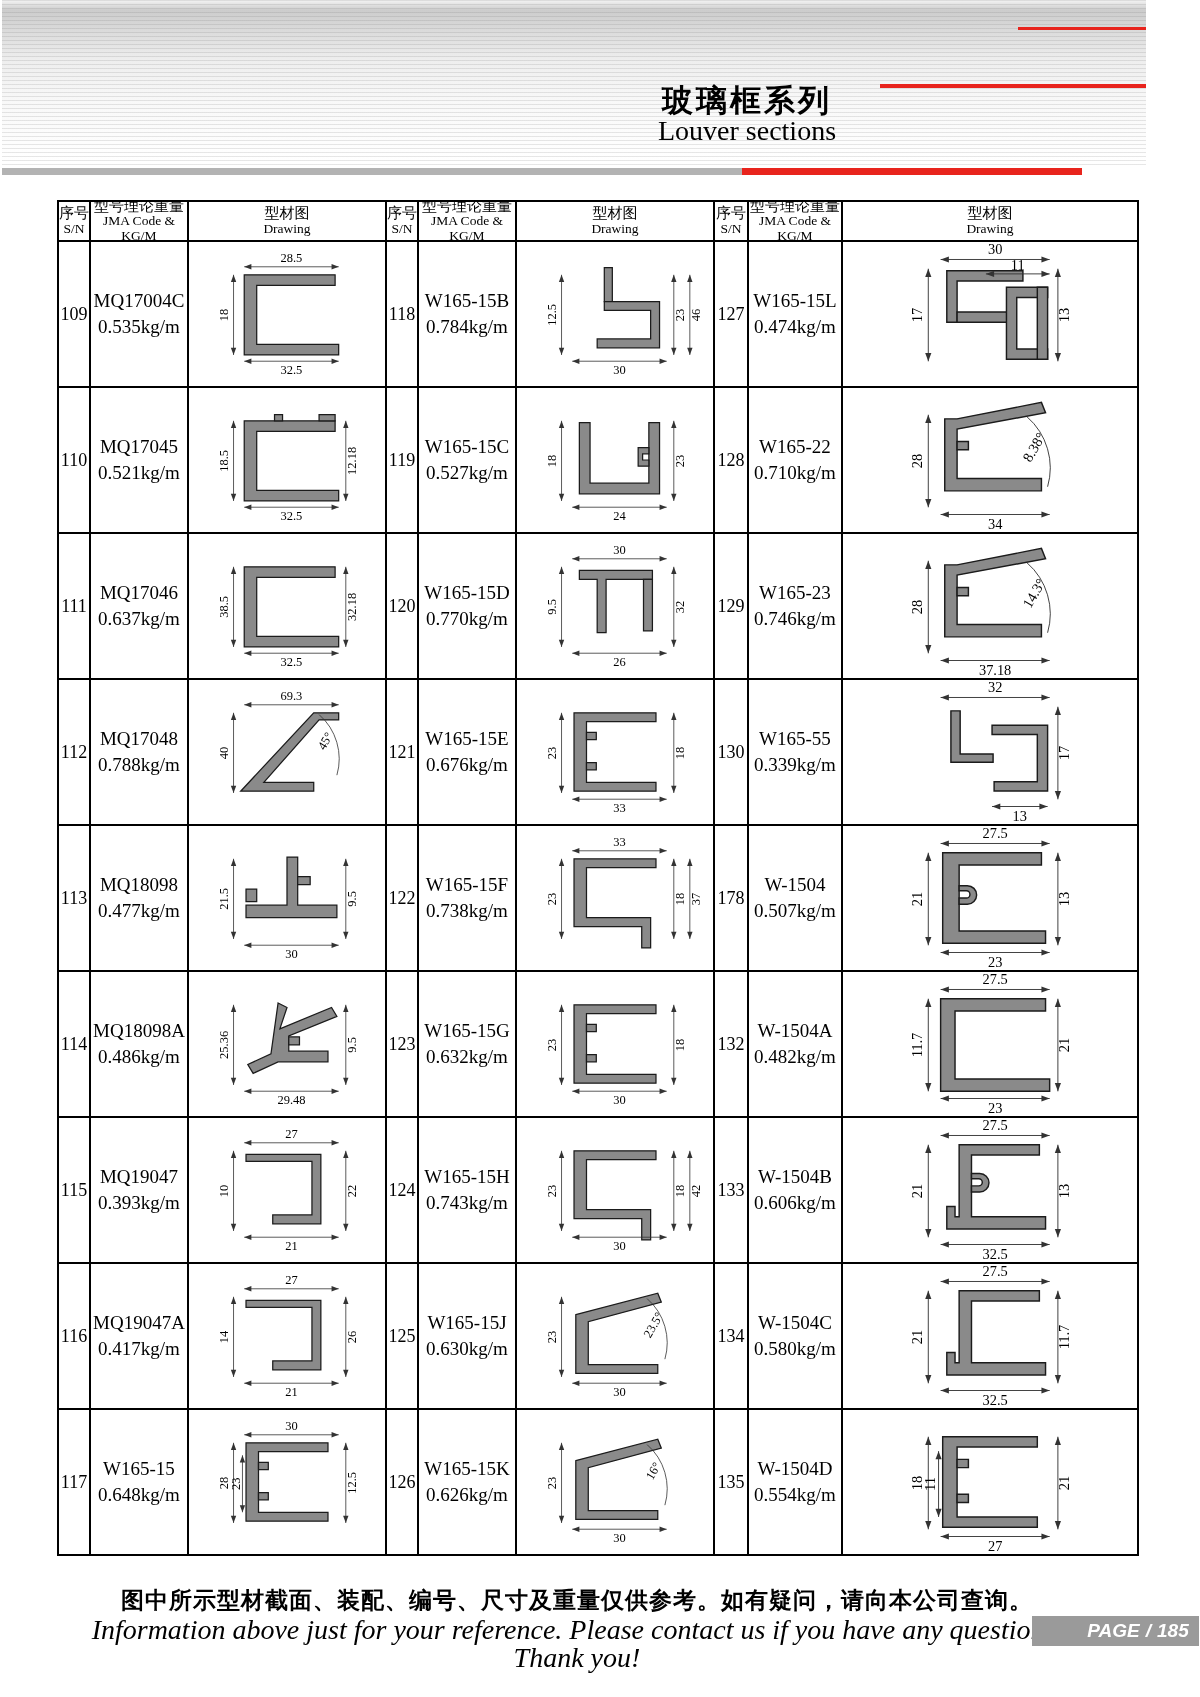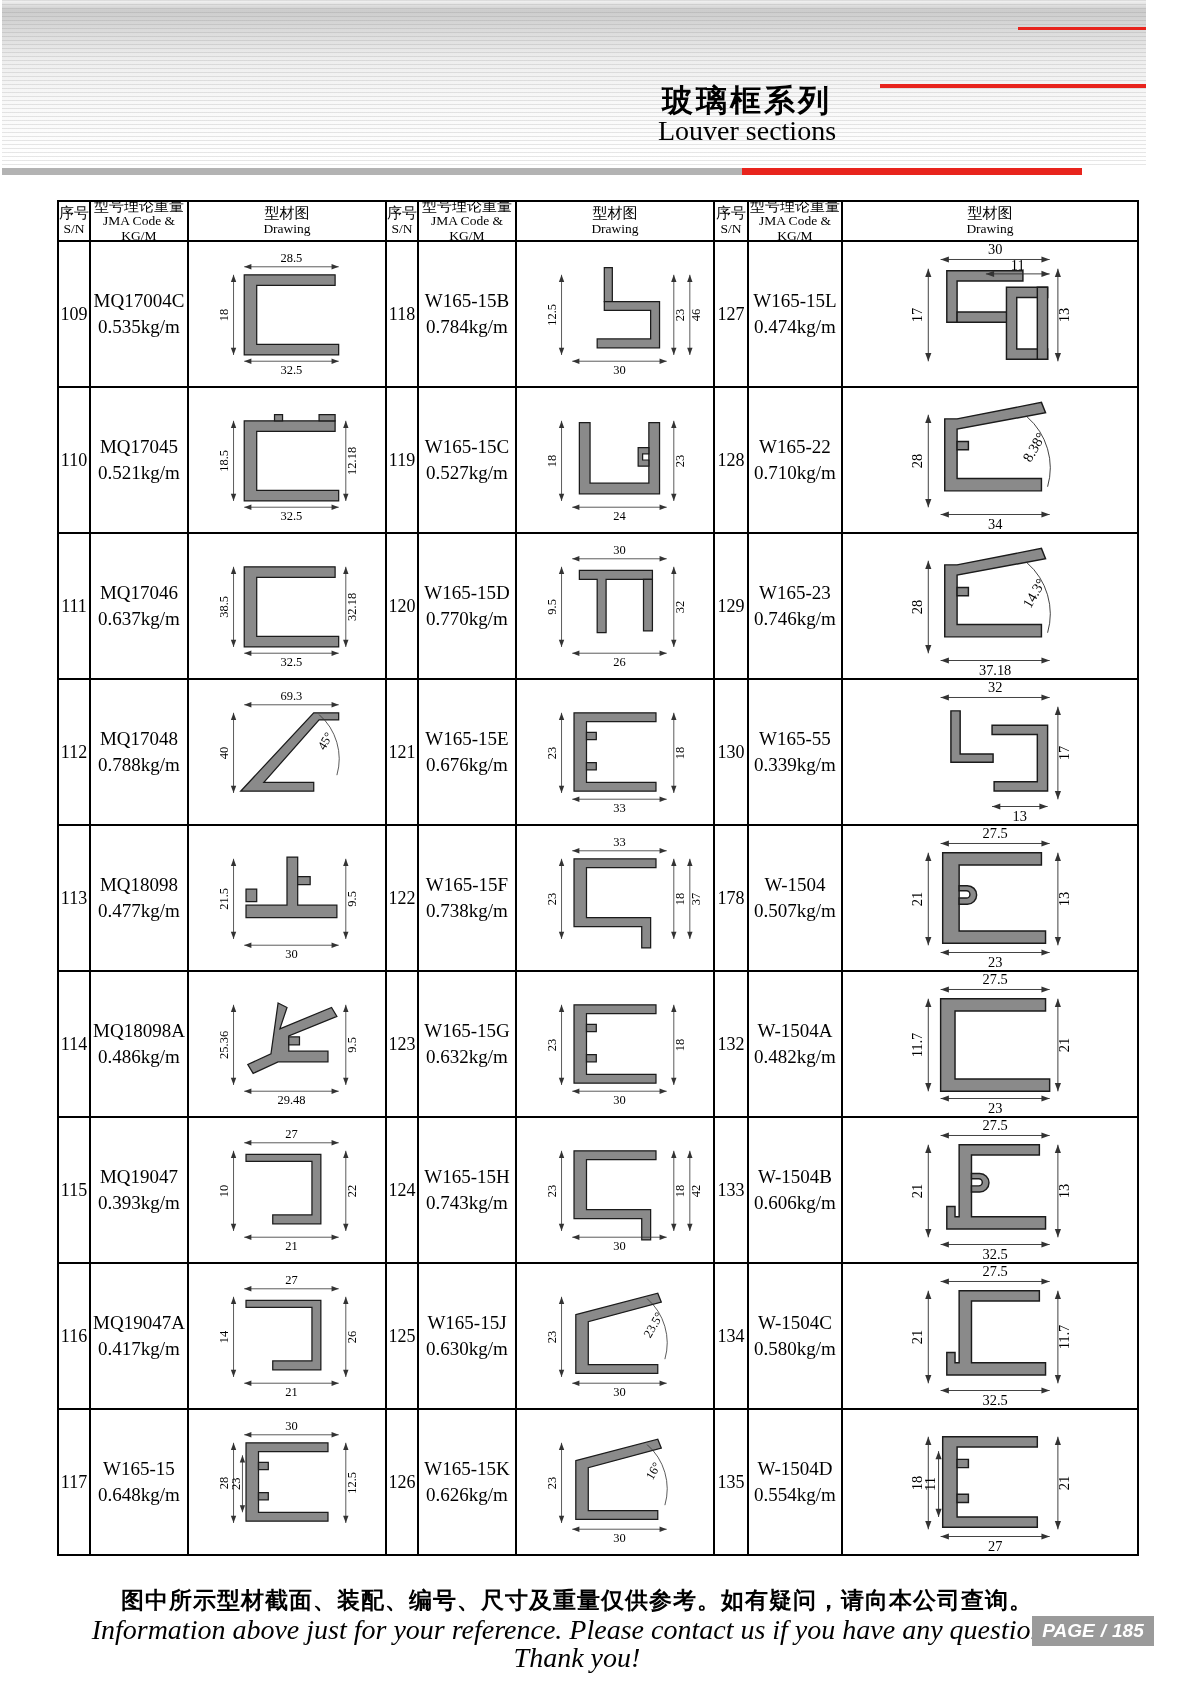--- a/index.html
+++ b/index.html
@@ -39,21 +39,21 @@
   .dim{stroke:#333;stroke-width:0.9;fill:none;}
   .dimarrow{fill:#333;}
   .dimtxt{font-family:"Liberation Serif",serif;font-size:14px;fill:#000;}
 
   
   .footer{position:absolute;left:77px;top:1586px;width:1000px;text-align:center;}
   .f-cn{font-size:23px;font-weight:600;letter-spacing:1px;line-height:30px;}
   .f-en{font-size:28px;line-height:28px;font-style:italic;}
   .page-badge{position:absolute;left:1032px;top:1616px;width:122px;height:30px;
     display:flex;align-items:center;justify-content:center;gap:6px;
-    color:#fff;font-family:"Liberation Sans",sans-serif;font-weight:bold;font-style:italic;font-size:19px;}
+    color:#fff;font-family:"Liberation Sans",sans-serif;font-weight:bold;font-style:italic;font-size:19px;padding-left:45px;}
 </style>
 </head>
 <body>
 
 <div class="page">
   <div class="banner">
     <div class="red-stripe rs1" style="background: rgb(232, 36, 29);"></div>
     <div class="red-stripe rs2" style="background: rgb(232, 36, 29);"></div>
     <div class="title-block">
       <div class="title-cn">玻璃框系列</div>

